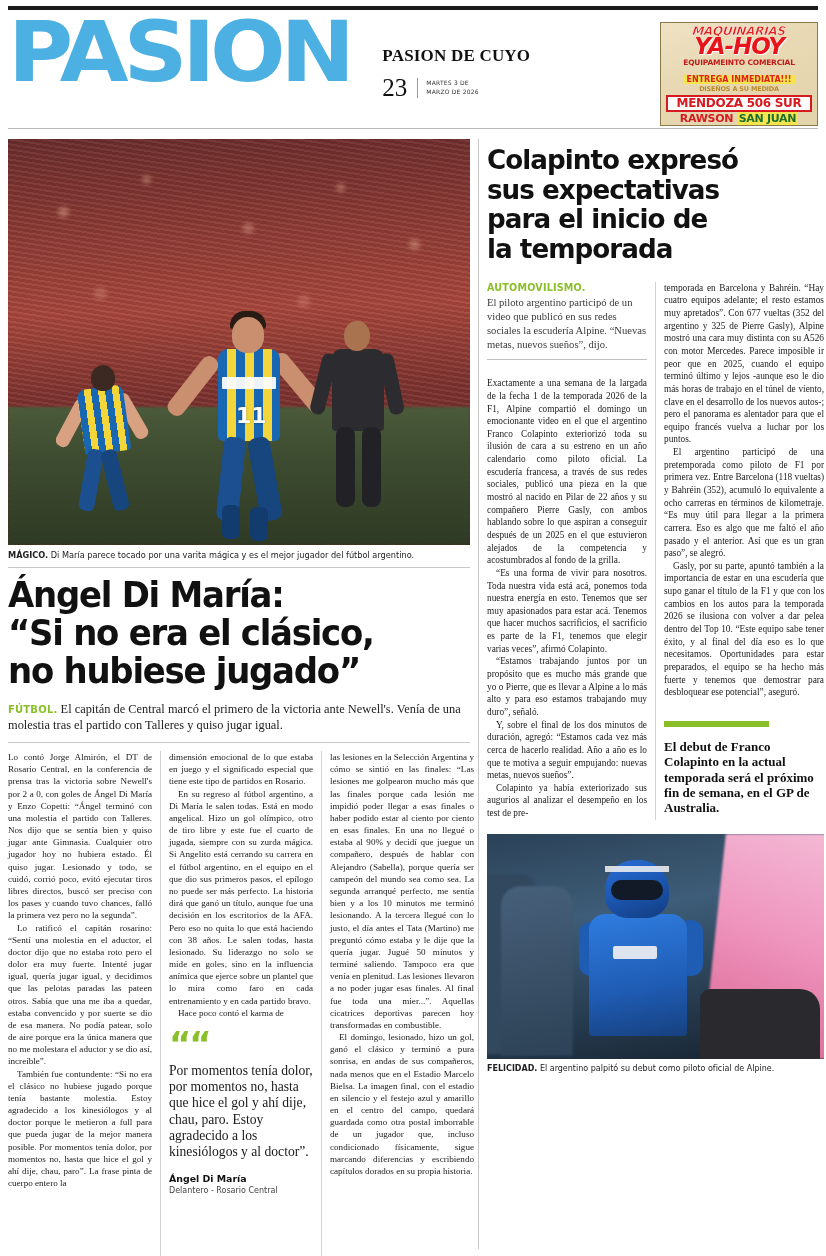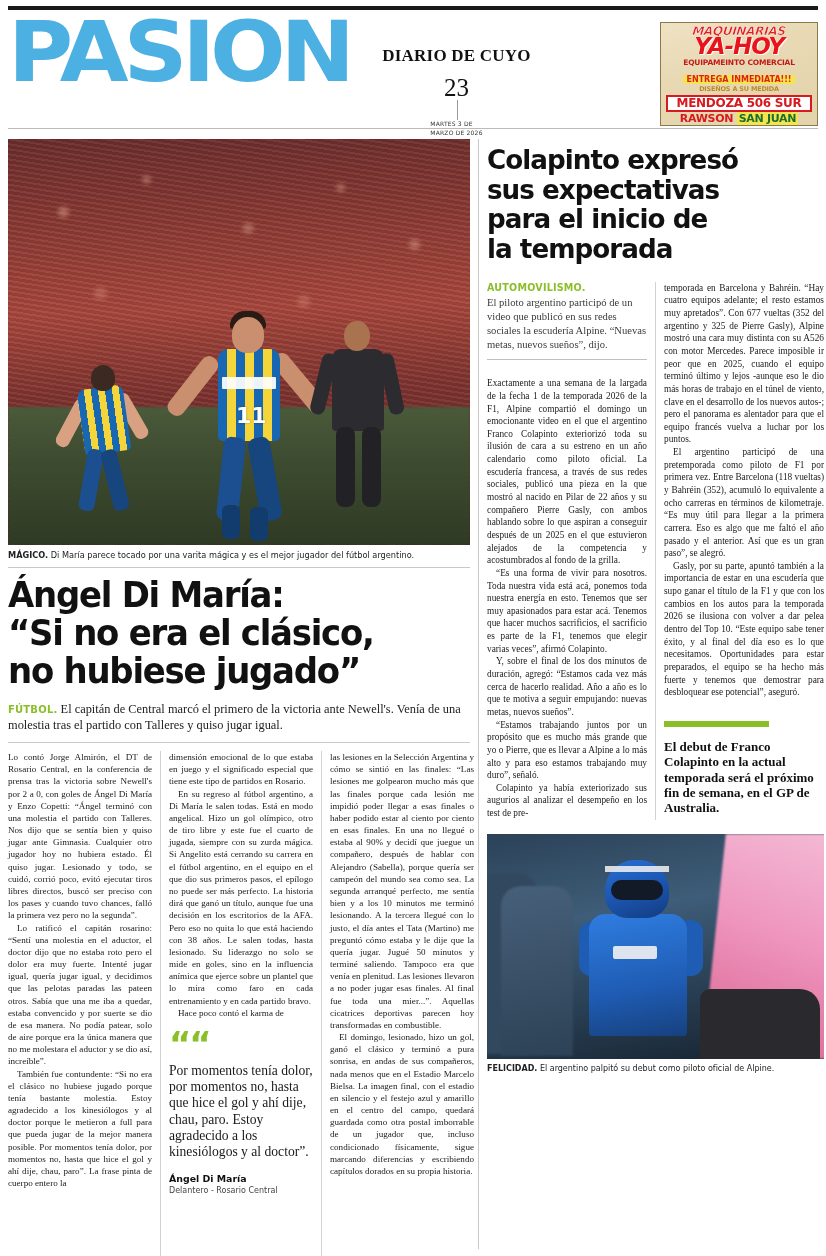--- a/index.html
+++ b/index.html
@@ -62,21 +62,20 @@
     font-family: "Liberation Serif", serif;
     font-weight: 700;
     font-size: 17px;
     letter-spacing: 0.2px;
     color: #111;
   }
   .mast-dateline {
     display: flex;
     align-items: center;
     margin-top: 9px;
-    flex-direction: column;
   }
   .mast-pagenum {
     font-family: "Liberation Serif", serif;
     font-size: 25px;
     color: #111;
     line-height: 1;
   }
   .mast-divider {
     width: 1px;
     height: 20px;
@@ -636,21 +635,21 @@
 
   <div class="top-rule"></div>
 
   <div class="masthead">
 
     <div class="logo-wrap">
       <div class="logo">PASION</div>
     </div>
 
     <div class="mast-center">
-      <div class="mast-title">DIARIO DE CUYO</div>
+      <div class="mast-title">PASION DE CUYO</div>
       <div class="mast-dateline">
         <div class="mast-pagenum">23</div>
         <div class="mast-divider"></div>
         <div class="mast-date">
           <div>MARTES 3 DE</div>
           <div>MARZO DE 2026</div>
         </div>
       </div>
     </div>
 
@@ -776,22 +775,22 @@
       <div class="r-cols">
 
         <div class="rcw">
           <div class="r-lede">
             <span class="r-kicker">AUTOMOVILISMO.</span>
             <span>El piloto argentino participó de un video que publicó en sus redes sociales la escudería Alpine. “Nuevas metas, nuevos sueños”, dijo.</span>
           </div>
           <div class="r-body">
             <p class="first">Exactamente a una semana de la largada de la fecha 1 de la temporada 2026 de la F1, Alpine compartió el domingo un emocionante video en el que el argentino Franco Colapinto exteriorizó toda su ilusión de cara a su estreno en un año calendario como piloto oficial. La escudería francesa, a través de sus redes sociales, publicó una pieza en la que mostró al nacido en Pilar de 22 años y su compañero Pierre Gasly, con ambos hablando sobre lo que aspiran a conseguir después de un 2025 en el que estuvieron alejados de la competencia y acostumbrados al fondo de la grilla.</p>
             <p>“Es una forma de vivir para nosotros. Toda nuestra vida está acá, ponemos toda nuestra energía en esto. Tenemos que ser muy apasionados para estar acá. Tenemos que hacer muchos sacrificios, el sacrificio es parte de la F1, tenemos que elegir varias veces”, afirmó Colapinto.</p>
+            <p>“Estamos trabajando juntos por un propósito que es mucho más grande que yo o Pierre, que es llevar a Alpine a lo más alto y para eso estamos trabajando muy duro”, señaló.</p>
             <p>Y, sobre el final de los dos minutos de duración, agregó: “Estamos cada vez más cerca de hacerlo realidad. Año a año es lo que te motiva a seguir empujando: nuevas metas, nuevos sueños”.</p>
-            <p>“Estamos trabajando juntos por un propósito que es mucho más grande que yo o Pierre, que es llevar a Alpine a lo más alto y para eso estamos trabajando muy duro”, señaló.</p>
             <p>Colapinto ya había exteriorizado sus augurios al analizar el desempeño en los test de pre-</p>
           </div>
         </div>
 
         <div class="r-gutter"></div>
 
         <div class="rcw">
           <div class="r-body">
             <p class="first">temporada en Barcelona y Bahréin. “Hay cuatro equipos adelante; el resto estamos muy apretados”. Con 677 vueltas (352 del argentino y 325 de Pierre Gasly), Alpine mostró una cara muy distinta con su A526 con motor Mercedes. Parece imposible ir peor que en 2025, cuando el equipo terminó último y lejos -aunque eso le dio más horas de trabajo en el túnel de viento, clave en el desarrollo de los nuevos autos-; pero el panorama es alentador para que el equipo francés vuelva a luchar por los puntos.</p>
             <p>El argentino participó de una pretemporada como piloto de F1 por primera vez. Entre Barcelona (118 vueltas) y Bahréin (352), acumuló lo equivalente a ocho carreras en términos de kilometraje. “Es muy útil para llegar a la primera carrera. Eso es algo que me faltó el año pasado y el anterior. Así que es un gran paso”, se alegró.</p>

